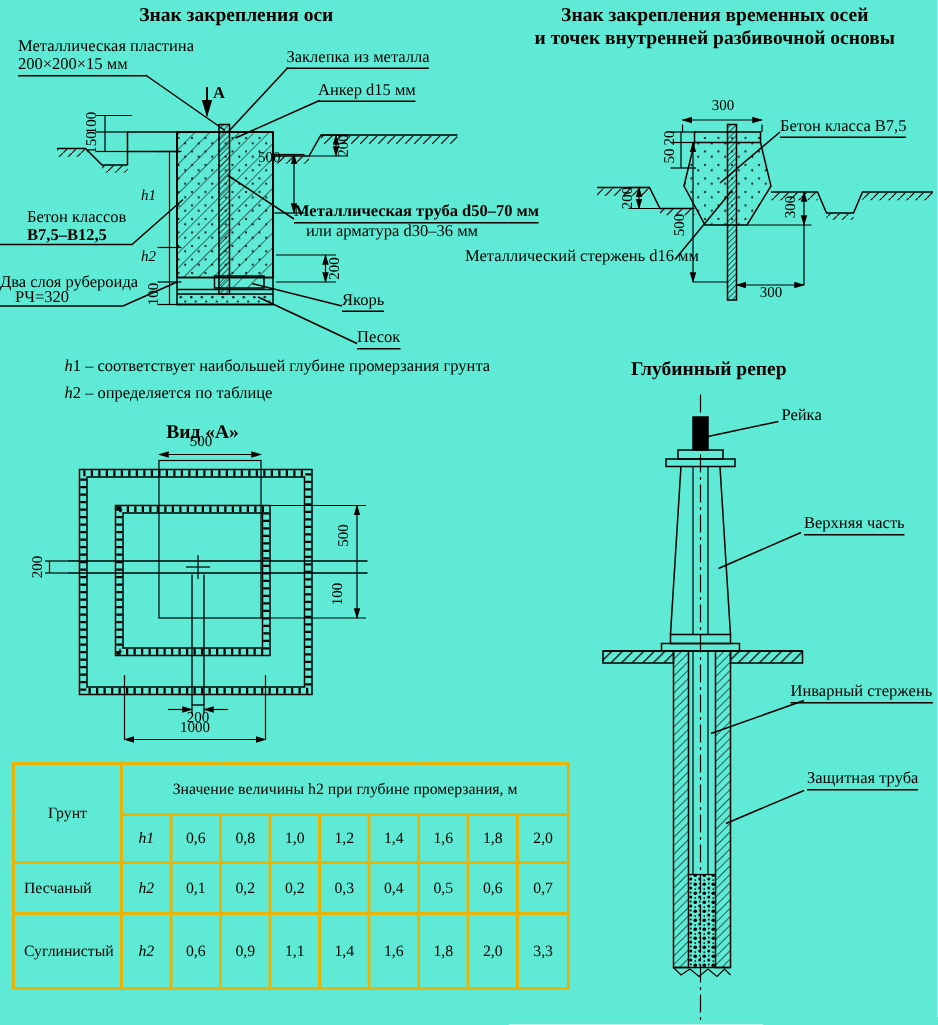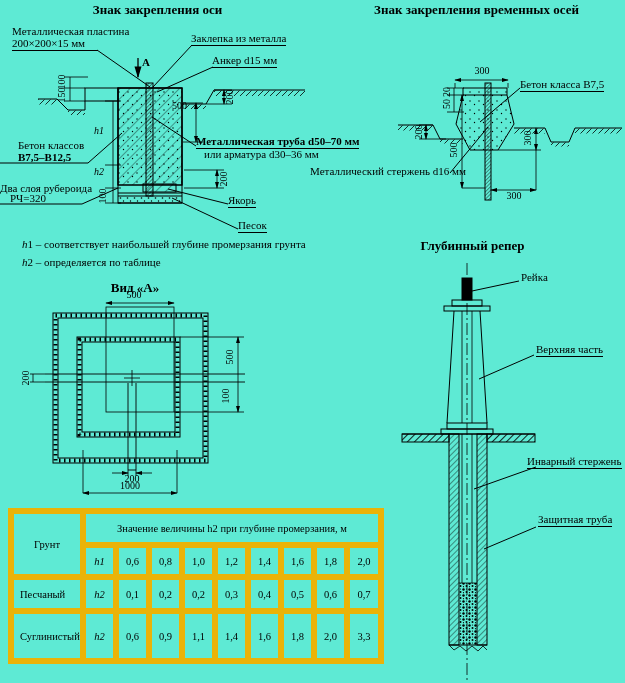--- a/index.html
+++ b/index.html
@@ -6,25 +6,25 @@
   .page{position:relative;width:625px;height:683px;background:#5eead4;overflow:hidden;
         font-family:"Liberation Serif","DejaVu Serif",serif;color:#000;}
   svg.linework{position:absolute;left:0;top:0;}
   .ttl{position:absolute;font-weight:bold;font-size:13px;line-height:15px;text-align:center;}
   .lbl{position:absolute;font-size:11px;line-height:12px;white-space:nowrap;}
   .dim{position:absolute;font-size:10px;line-height:10px;white-space:nowrap;}
   .rot{transform:translate(-50%,-50%) rotate(-90deg);}
   .ctr{text-align:center;}
   .ul{border-bottom:1px solid #000;padding-bottom:1px;}
   .it{font-style:italic;}
-  .note{position:absolute;font-size:11px;white-space:nowrap;}
+  .note{position:absolute;font-size:11px;white-space:nowrap;margin-left:21px;}
   .note::first-letter{font-style:italic;}
   table.htab{position:absolute;left:8px;top:508px;width:370px;border-collapse:collapse;
              table-layout:fixed;font-size:10.5px;}
-  table.htab td{border:6px solid #eab308;text-align:center;vertical-align:middle;padding:0 2px;}
+  table.htab td{border:2px solid #eab308;text-align:center;vertical-align:middle;padding:0 2px;}
   table.htab{border:2px solid #000;}
   td.gname{text-align:left !important;padding-left:6px !important;}
 </style>
 </head>
 <body>
 
 <div class="page">
 
 <svg class="linework" width="625" height="683" viewBox="0 0 625 683" fill="none" stroke="#000" stroke-width="1">
   <defs>
@@ -242,20 +242,21 @@
 
     <rect x="459" y="583" width="18" height="62" fill="url(#speckleBig)" stroke="none"></rect>
     <line x1="449" y1="645" x2="487" y2="645"></line>
     <path d="M449,645 L454,650 L460,646 L466,651 L472,646 L478,651 L483,646 L487,650" stroke-width="0.8"></path>
   </g>
 </svg>
 
 <div class="ttl" style="left:50px;top:2px;width:215px;">Знак закрепления оси</div>
 <div class="ttl" style="left:328px;top:2px;width:297px;">
   <div>Знак закрепления временных осей</div>
+  <div>и точек внутренней разбивочной основы</div>
 </div>
 <div class="ttl" style="left:80px;top:280px;width:110px;">Вид «А»</div>
 <div class="ttl" style="left:400px;top:238px;width:145px;">Глубинный репер</div>
 
 <div class="lbl" style="left:12px;top:25px;">Металлическая пластина</div>
 <div class="lbl ul" style="left:12px;top:37px;width:86px;">200×200×15 мм</div>
 <div class="lbl ul" style="left:191px;top:32px;">Заклепка из металла</div>
 <div class="lbl ul" style="left:212px;top:54px;">Анкер d15 мм</div>
 <div class="lbl" style="left:142px;top:56px;font-weight:bold;">A</div>
 <div class="lbl" style="left:18px;top:139px;">Бетон классов</div>

